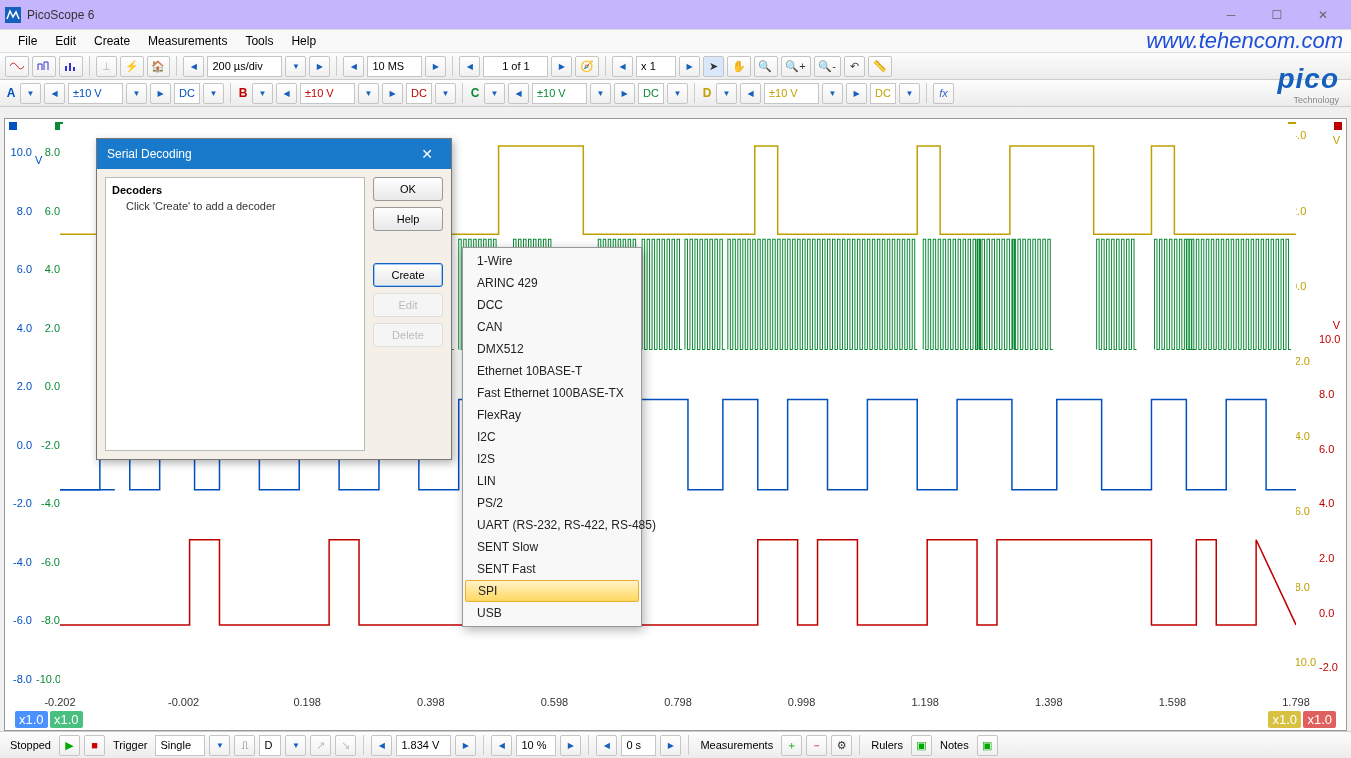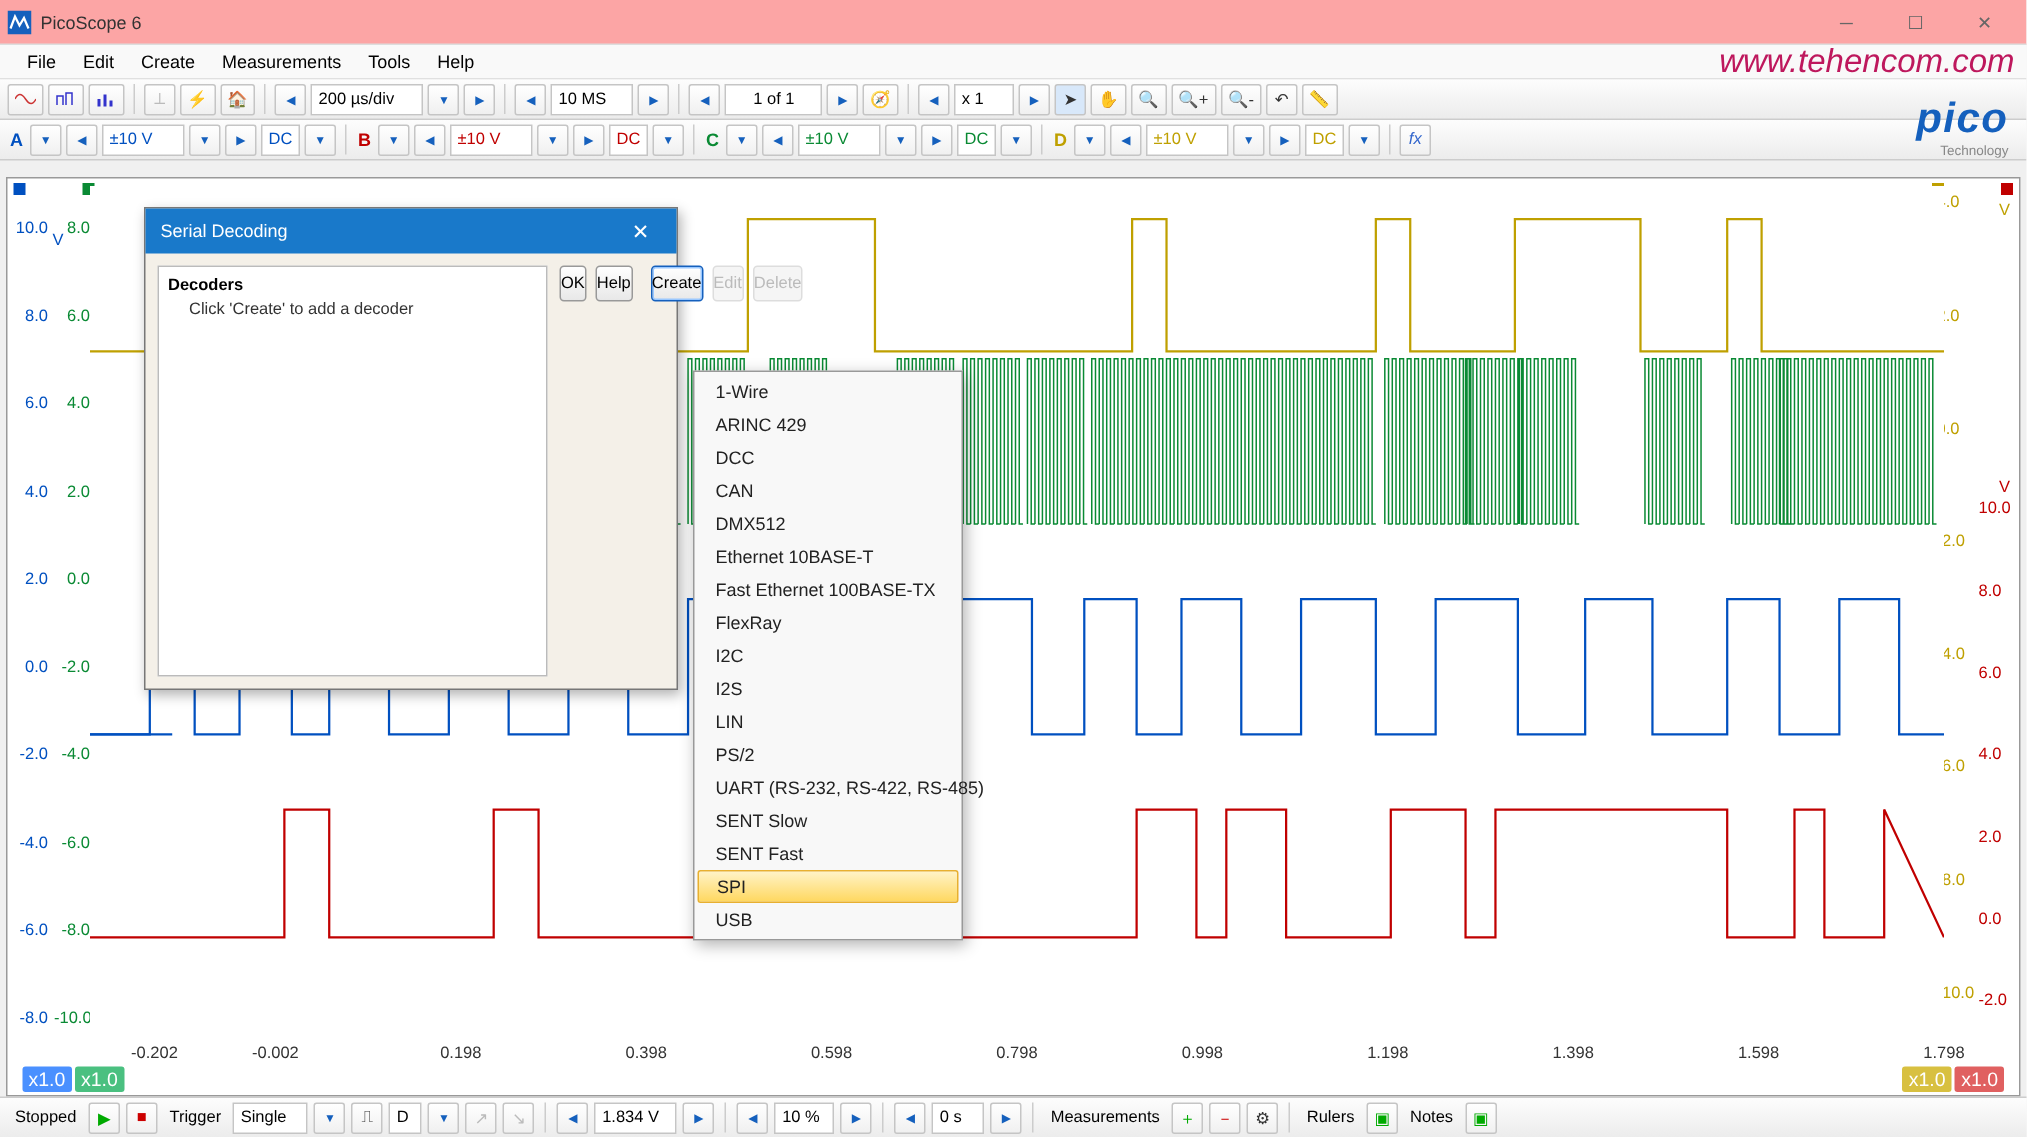--- a/index.html
+++ b/index.html
@@ -1,27 +1,27 @@
 <!DOCTYPE html>
 <html><head>
 <meta charset="utf-8">
 <style>
 * { box-sizing: border-box; margin: 0; padding: 0; font-family: "Segoe UI", Tahoma, sans-serif; }
 body { width: 1351px; height: 758px; background: #f0f0f0; overflow: hidden; font-size: 12px; }
 
 
-.titlebar { display: flex; align-items: center; height: 30px; background: #fca5a5; border-bottom: 1px solid #ddd; padding: 0 5px; }
+.titlebar { display: flex; align-items: center; height: 30px; background: #c4b5fd; border-bottom: 1px solid #ddd; padding: 0 5px; }
 .titlebar .icon { width: 16px; height: 16px; margin-right: 6px; }
 .titlebar .title { flex: 1; font-size: 12px; color: #333; }
 .titlebar .winbtn { width: 46px; height: 30px; display: flex; align-items: center; justify-content: center; color: #666; }
 
 
 .menubar { display: flex; gap: 2px; height: 23px; background: #f9f9f9; border-bottom: 1px solid #e0e0e0; padding: 0 10px; align-items: center; }
 .menubar span { padding: 3px 8px; cursor: default; }
-.watermark { position: absolute; right: 8px; top: 28px; color: #be185d; font-size: 22px; font-style: italic; z-index: 5; pointer-events: none; }
+.watermark { position: absolute; right: 8px; top: 28px; color: #1d4ed8; font-size: 22px; font-style: italic; z-index: 5; pointer-events: none; }
 
 
 .toolbar { display: flex; align-items: center; height: 27px; background: linear-gradient(#fdfdfd,#ececec); border-bottom: 1px solid #ccc; padding: 0 5px; gap: 3px; }
 .tbtn { height: 21px; min-width: 21px; border: 1px solid #c5c5c5; background: linear-gradient(#fff,#f0f0f0); border-radius: 2px; display: inline-flex; align-items: center; justify-content: center; font-size: 11px; color: #333; cursor: default; padding: 0 4px; }
 .tfield { height: 21px; border: 1px solid #c5c5c5; background: #fff; padding: 0 4px; display: inline-flex; align-items: center; font-size: 11px; min-width: 55px; }
 .tsep { width: 1px; height: 20px; background: #ccc; margin: 0 3px; }
 .tri { font-size: 8px; color: #1560bd; }
 .chlabel { font-weight: bold; min-width: 12px; text-align: center; }
 .chA { color: #0050c0; } .chB { color: #c00000; } .chC { color: #0a8a34; } .chD { color: #bfa000; }
 
@@ -60,21 +60,21 @@
 .chbox.bB { right: 4px; background: #c00000; }
 
 
 .dialog { position: absolute; left: 96px; top: 138px; width: 356px; height: 322px; background: #f4f0e8; border: 1px solid #777; box-shadow: 2px 3px 8px rgba(0,0,0,0.3); z-index: 20; }
 .dialog .dtitle { height: 30px; background: #1979ca; color: #fff; display: flex; align-items: center; padding: 0 10px; font-size: 12px; }
 .dialog .dtitle .dclose { margin-left: auto; width: 28px; text-align: center; cursor: default; font-size: 14px; }
 .dialog .dbody { display: flex; height: calc(100% - 30px); padding: 8px; gap: 8px; }
 .dialog .dpanel { flex: 1; background: #fff; border: 1px solid #bbb; padding: 6px; }
 .dialog .dpanel .dhead { font-weight: bold; font-size: 11px; margin-bottom: 4px; }
 .dialog .dpanel .dmsg { font-size: 11px; color: #333; padding-left: 14px; }
-.dialog .dbtns { display: flex; flex-direction: row; gap: 6px; width: 70px; text-align: center; }
+.dialog .dbtns { display: flex; flex-direction: column; gap: 6px; width: 70px; text-align: center; }
 .dialog .dbtn { height: 24px; border: 1px solid #999; background: linear-gradient(#fff,#e8e8e8); border-radius: 3px; font-size: 11px; display: flex; align-items: center; justify-content: center; cursor: default; }
 .dialog .dbtn.primary { border-color: #1560bd; box-shadow: 0 0 0 1px #9ac8ff inset; }
 .dialog .dbtn.disabled { color: #bbb; border-color: #ddd; background: #f5f5f5; }
 
 
 .dropmenu { position: absolute; left: 462px; top: 247px; width: 180px; background: #f8f8f8; border: 1px solid #999; box-shadow: 2px 3px 10px rgba(0,0,0,0.3); z-index: 30; padding: 2px 0; }
 .dropmenu .mi { padding: 3px 18px 3px 14px; font-size: 12px; color: #222; cursor: default; white-space: nowrap; line-height: 16px; }
 .dropmenu .mi.hl { background: linear-gradient(#fff3c8,#ffd860); border: 1px solid #e8b030; border-radius: 2px; margin: 0 2px; padding: 2px 26px 2px 12px; }
 
 
@@ -330,21 +330,21 @@
           <path d="M0 365 L40 365 L40 275 L70 275 L70 365 L100 365 L100 275 L135 275 L135 365 L160 365 L160 275 L200 275 L200 365 L240 365 L240 275 L280 275 L280 365 L320 365 L320 275 L360 275 L360 365 L400 365 L400 275 L455 275 L455 365 L490 365 L490 275 L540 275 L540 365 L580 365 L580 275 L630 275 L630 365 L665 365 L665 275 L700 275 L700 365 L730 365 L730 275 L770 275 L770 365 L810 365 L810 275 L860 275 L860 365 L900 365 L900 275 L955 275 L955 365 L1000 365 L1000 275 L1045 275 L1045 365 L1095 365 L1095 275 L1130 275 L1130 365 L1170 365 L1170 275 L1210 275 L1210 365 L1240 365"></path>
         </g>
 
       <g stroke="#c00000" stroke-width="1.5" fill="none" id="reddata">
           <path d="M0 500 L130 500 L130 415 L160 415 L160 500 L270 500 L270 415 L300 415 L300 500 L410 500 L410 415 L460 415 L460 500 L700 500 L700 415 L740 415 L740 500 L760 500 L760 415 L800 415 L800 500 L870 500 L870 415 L920 415 L920 500 L940 500 L940 415 L1095 415 L1095 500 L1140 500 L1140 415 L1160 415 L1160 500 L1200 500 L1200 415 L1240 500"></path>
         </g>
     </svg>
   </div>
 
   <div class="xaxis" id="xax">
-      <div style="left: 0%; margin-left: 43px;">-0.202</div>
+      <div style="left: 0%;">-0.202</div>
       <div style="left: 10%;">-0.002</div>
       <div style="left: 20%;">0.198</div>
       <div style="left: 30%;">0.398</div>
       <div style="left: 40%;">0.598</div>
       <div style="left: 50%;">0.798</div>
       <div style="left: 60%;">0.998</div>
       <div style="left: 70%;">1.198</div>
       <div style="left: 80%;">1.398</div>
       <div style="left: 90%;">1.598</div>
       <div style="left: 100%;">1.798</div>

